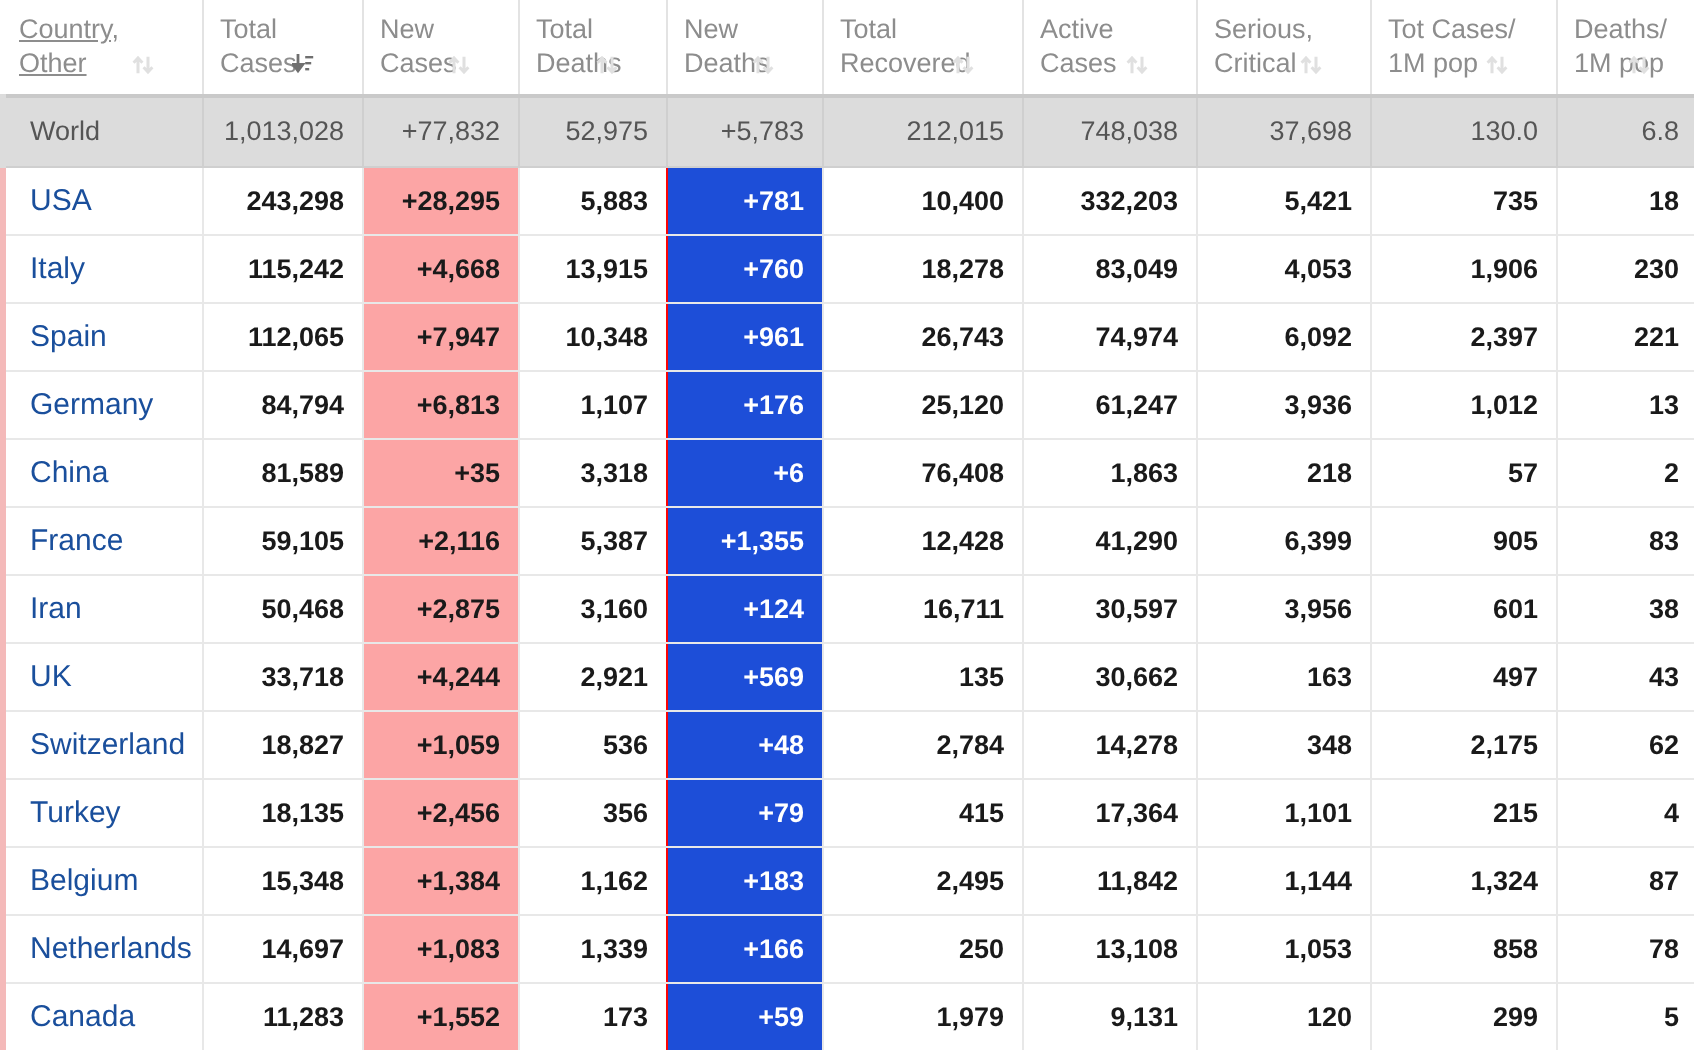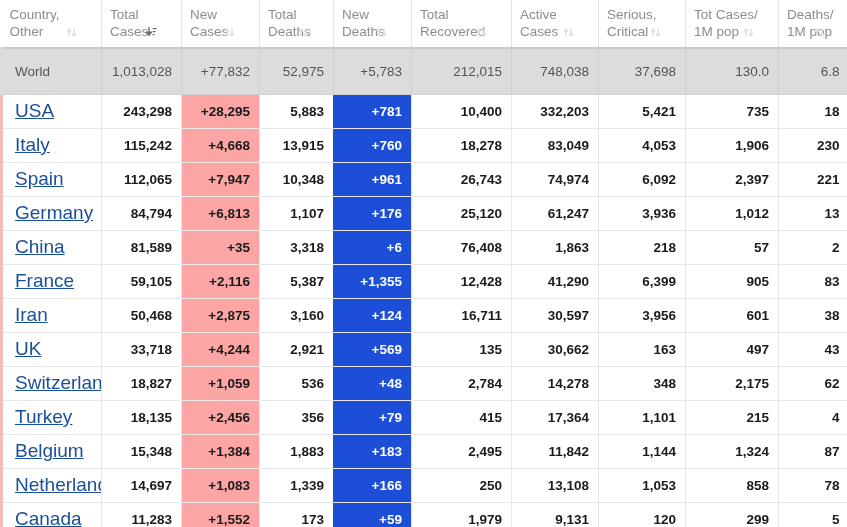--- a/index.html
+++ b/index.html
@@ -36,20 +36,21 @@
     border-left: 1px solid #e3e3e3;
     border-bottom: 2px solid #c9c9c9;
     height: 41px;
     box-sizing: border-box;
     position: relative;
     line-height: 17px;
     white-space: nowrap;
   }
   thead th:first-child {
     border-left: none;
+    text-decoration: underline;
   }
   .th-inner {
     display: block;
     position: relative;
     padding-right: 16px;
   }
   .th-l1, .th-l2 { display: block; }
   .th-l2 { position: relative; }
   .sort-ico {
     position: absolute;
@@ -78,37 +79,36 @@
     border-left: 3px solid #f4b9b9;
     text-align: left;
     font-weight: normal;
   }
   tbody tr.world td {
     background: #dcdcdc;
     color: #555555;
     font-weight: normal;
     border-left-color: #cfcfcf;
     border-bottom: 1px solid #cfcfcf;
-    height: 46px;
+    height: 35px;
     margin-top: 39px;
   }
   tbody tr.world td:first-child {
     border-left: 3px solid #dcdcdc;
     color: #555555;
     padding-left: 12px;
   }
   tbody tr.world td.cell-newcases,
   tbody tr.world td.cell-newdeaths {
     background: #dcdcdc;
     color: #555555;
   }
   .country-link {
     color: #1a4f9c;
-    text-decoration: underline;
-    font-size: 19px;
+    font-size: 15px;
     font-weight: normal;
     cursor: pointer;
     padding-left: 3px;
   }
   td.cell-newcases {
     background: #fca5a5;
   }
   td.cell-newdeaths {
     background: #1d4ed8;
     color: #ffffff;
@@ -392,21 +392,21 @@
           <td>415</td>
           <td>17,364</td>
           <td>1,101</td>
           <td>215</td>
           <td>4</td>
         </tr>
         <tr>
           <td><span class="country-link">Belgium</span></td>
           <td>15,348</td>
           <td class="cell-newcases">+1,384</td>
-          <td>1,883</td>
+          <td>1,162</td>
           <td class="cell-newdeaths">+183</td>
           <td>2,495</td>
           <td>11,842</td>
           <td>1,144</td>
           <td>1,324</td>
           <td>87</td>
         </tr>
         <tr>
           <td><span class="country-link">Netherlands</span></td>
           <td>14,697</td>

